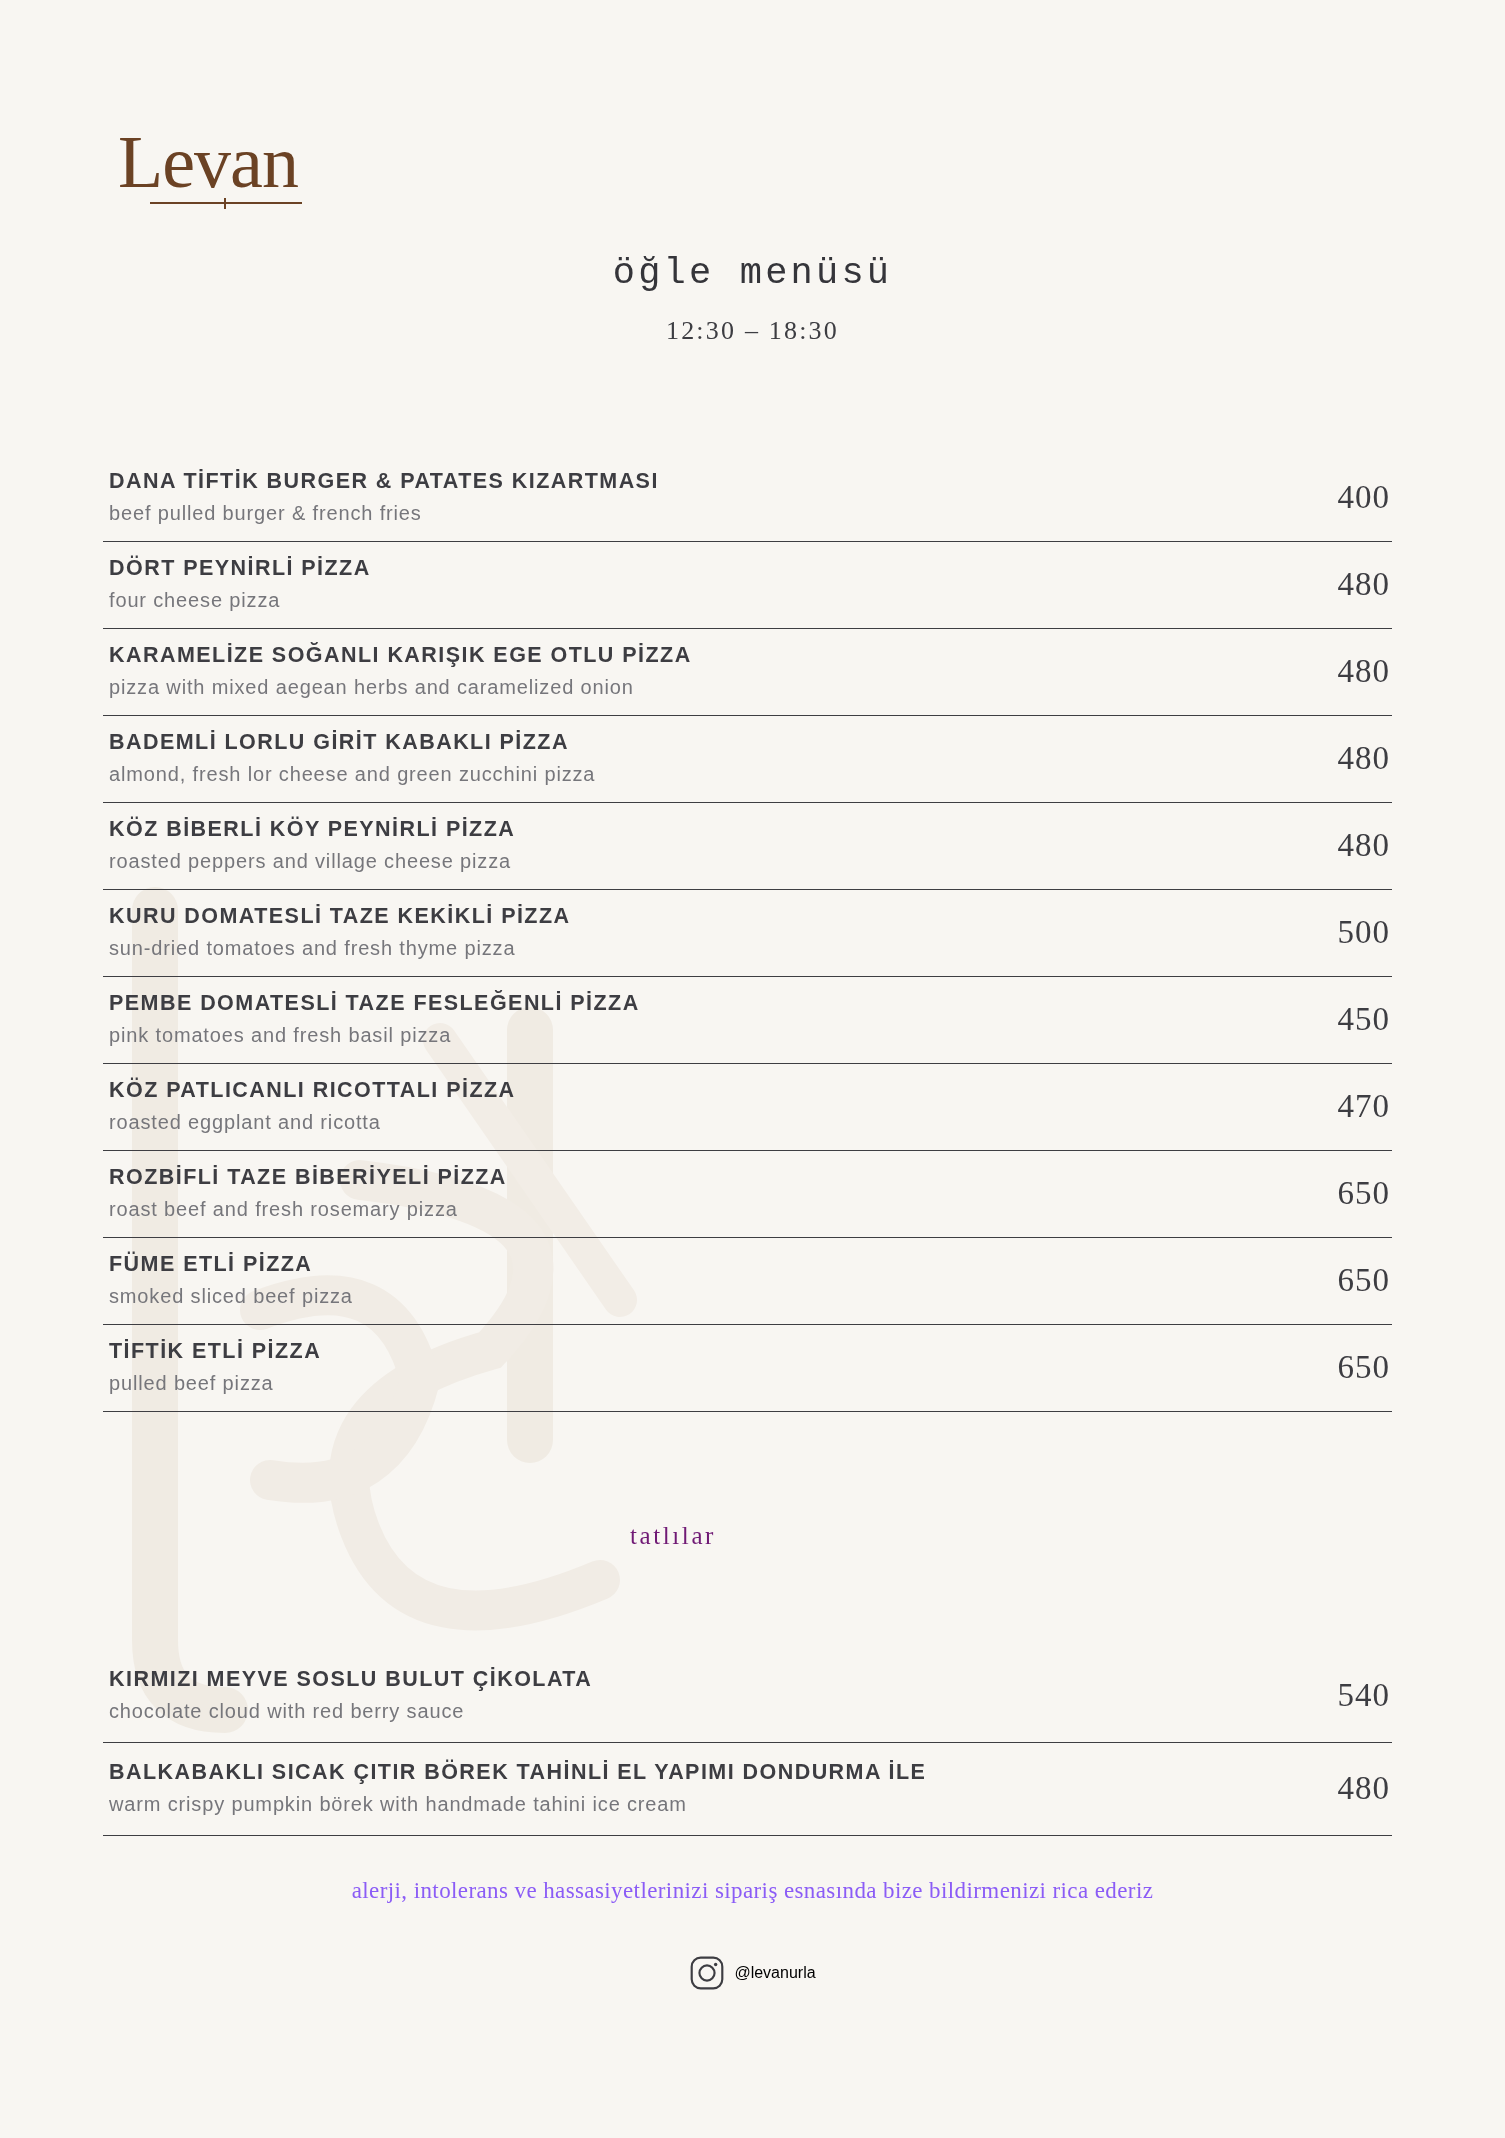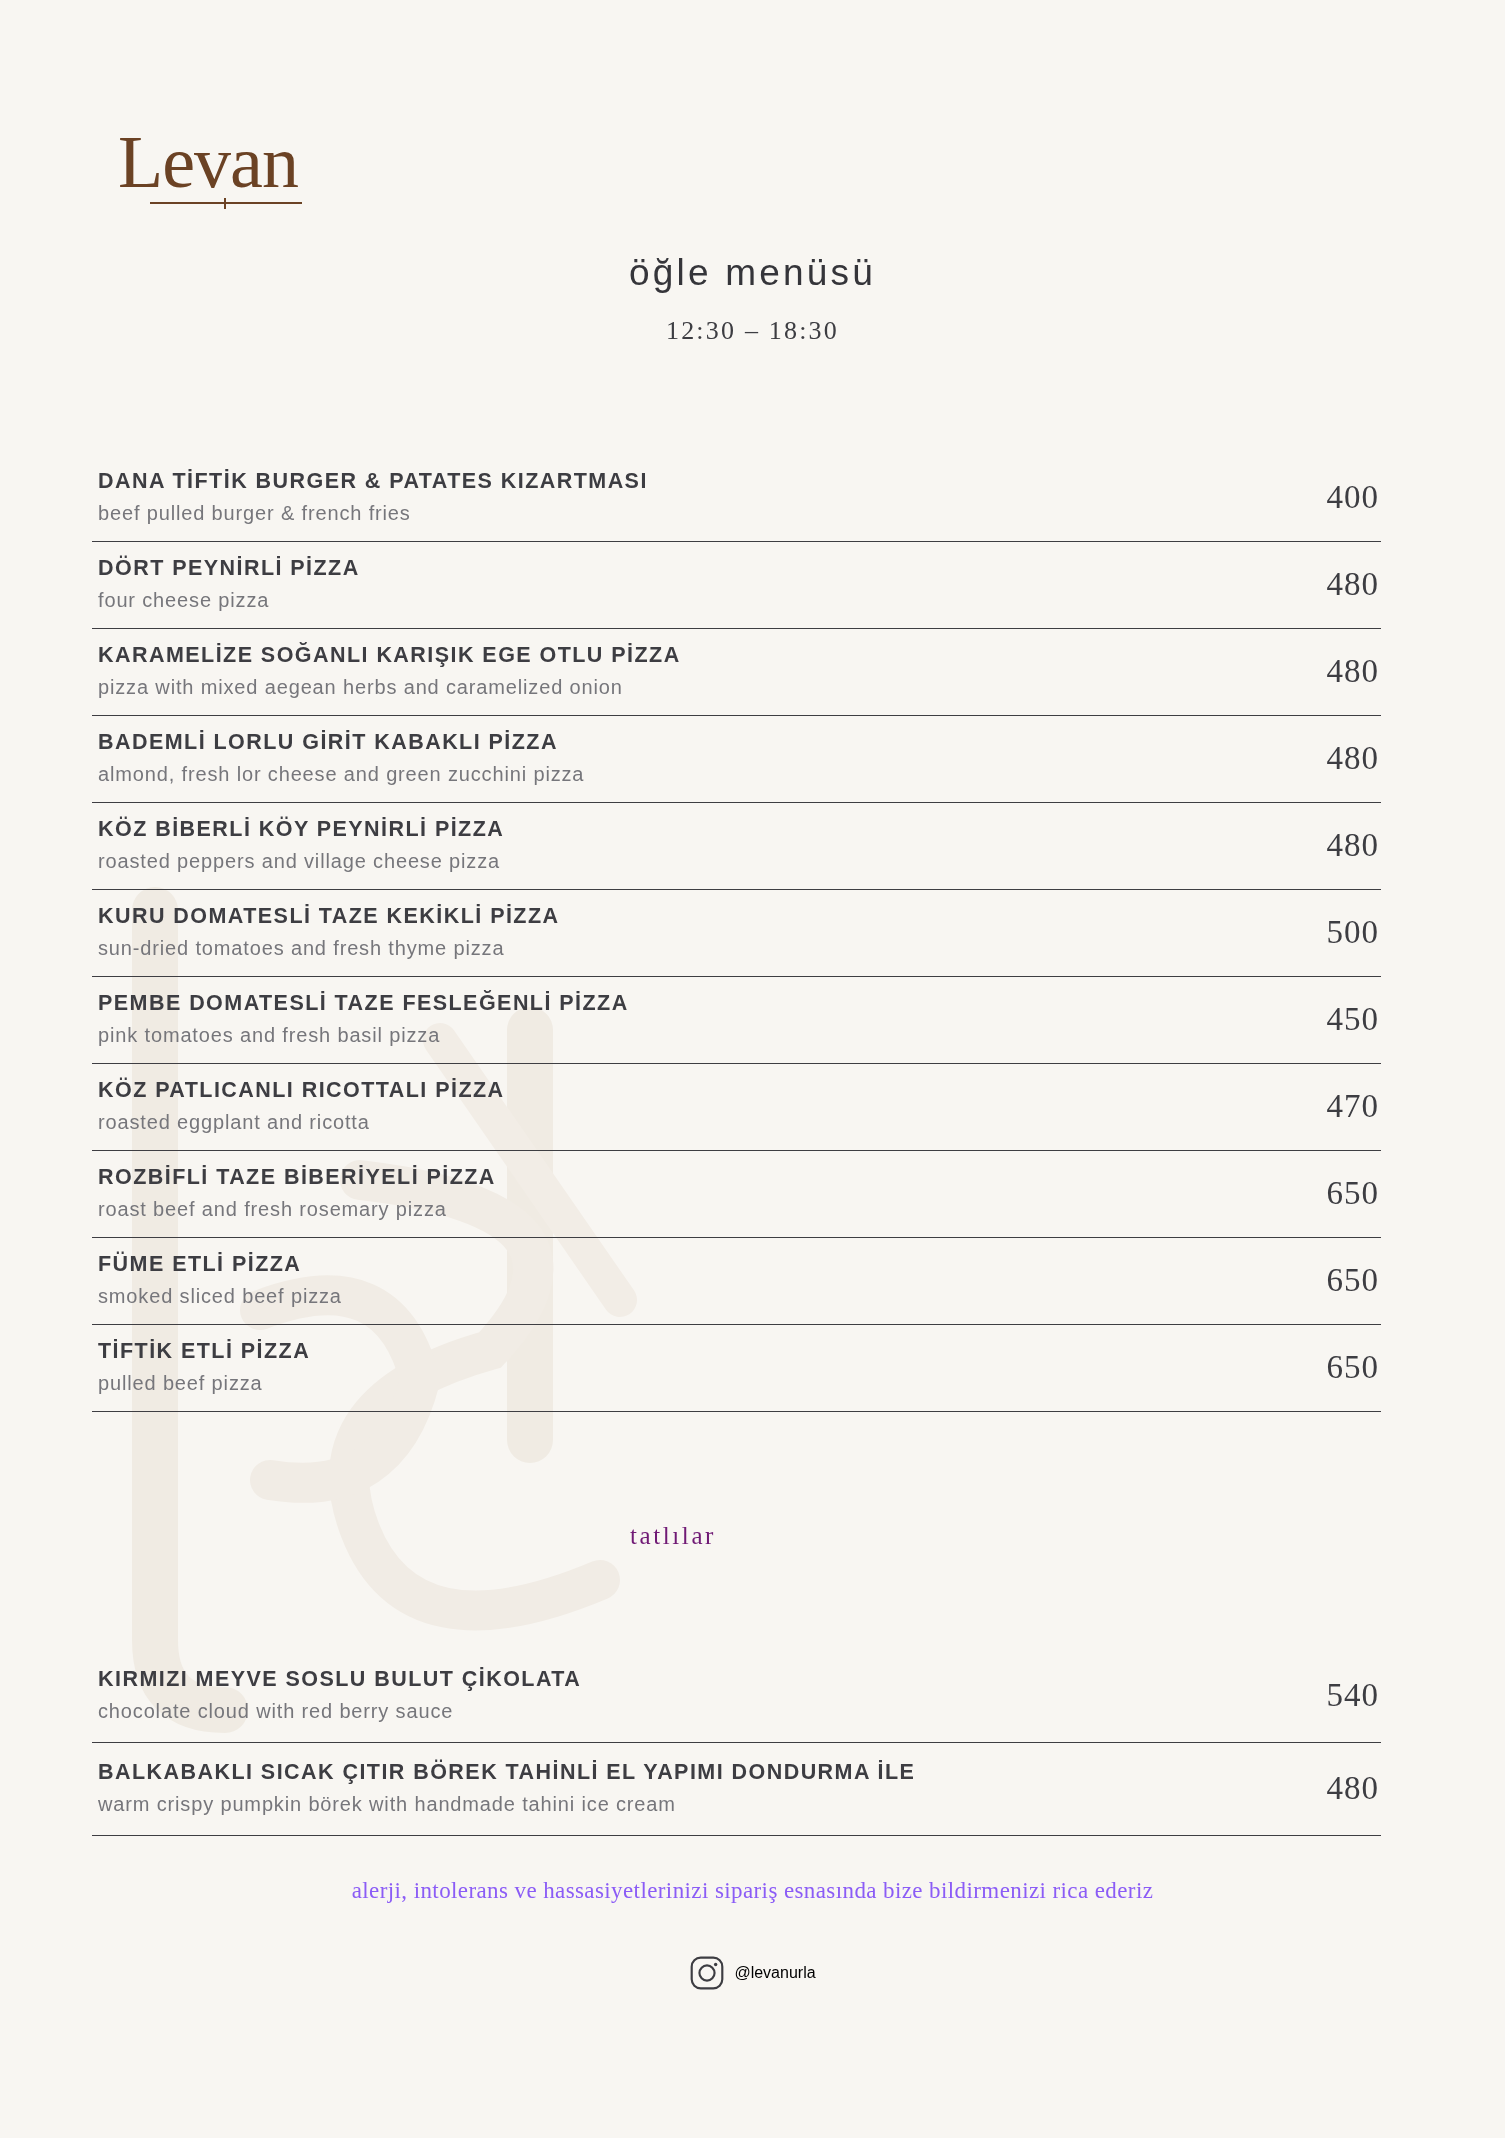--- a/index.html
+++ b/index.html
@@ -76,39 +76,39 @@
 
   
   #menu-header {
     position: absolute;
     left: 0;
     top: 252px;
     width: 1505px;
     text-align: center;
   }
   #menu-title {
-    font-family: Liberation Sans, sans-serif;
+    font-family: Liberation Mono, monospace;
     font-size: 37px;
     color: #35353a;
     letter-spacing: 3.2px;
     font-weight: 400;
   }
   #menu-hours {
     font-family: "Liberation Serif", "DejaVu Serif", serif;
     font-size: 26px;
     color: #3d3d42;
     letter-spacing: 2.2px;
     margin-top: 22px;
     font-weight: 400;
   }
 
   
   .menu-section {
     position: absolute;
-    left: 92px;
+    left: 103px;
     width: 1289px;
   }
   #section-mains { top: 455px; }
   #section-desserts { top: 1650px; }
 
   .menu-row {
     position: relative;
     display: flex;
     align-items: stretch;
     border-bottom: 1.5px solid #3e3e42;

